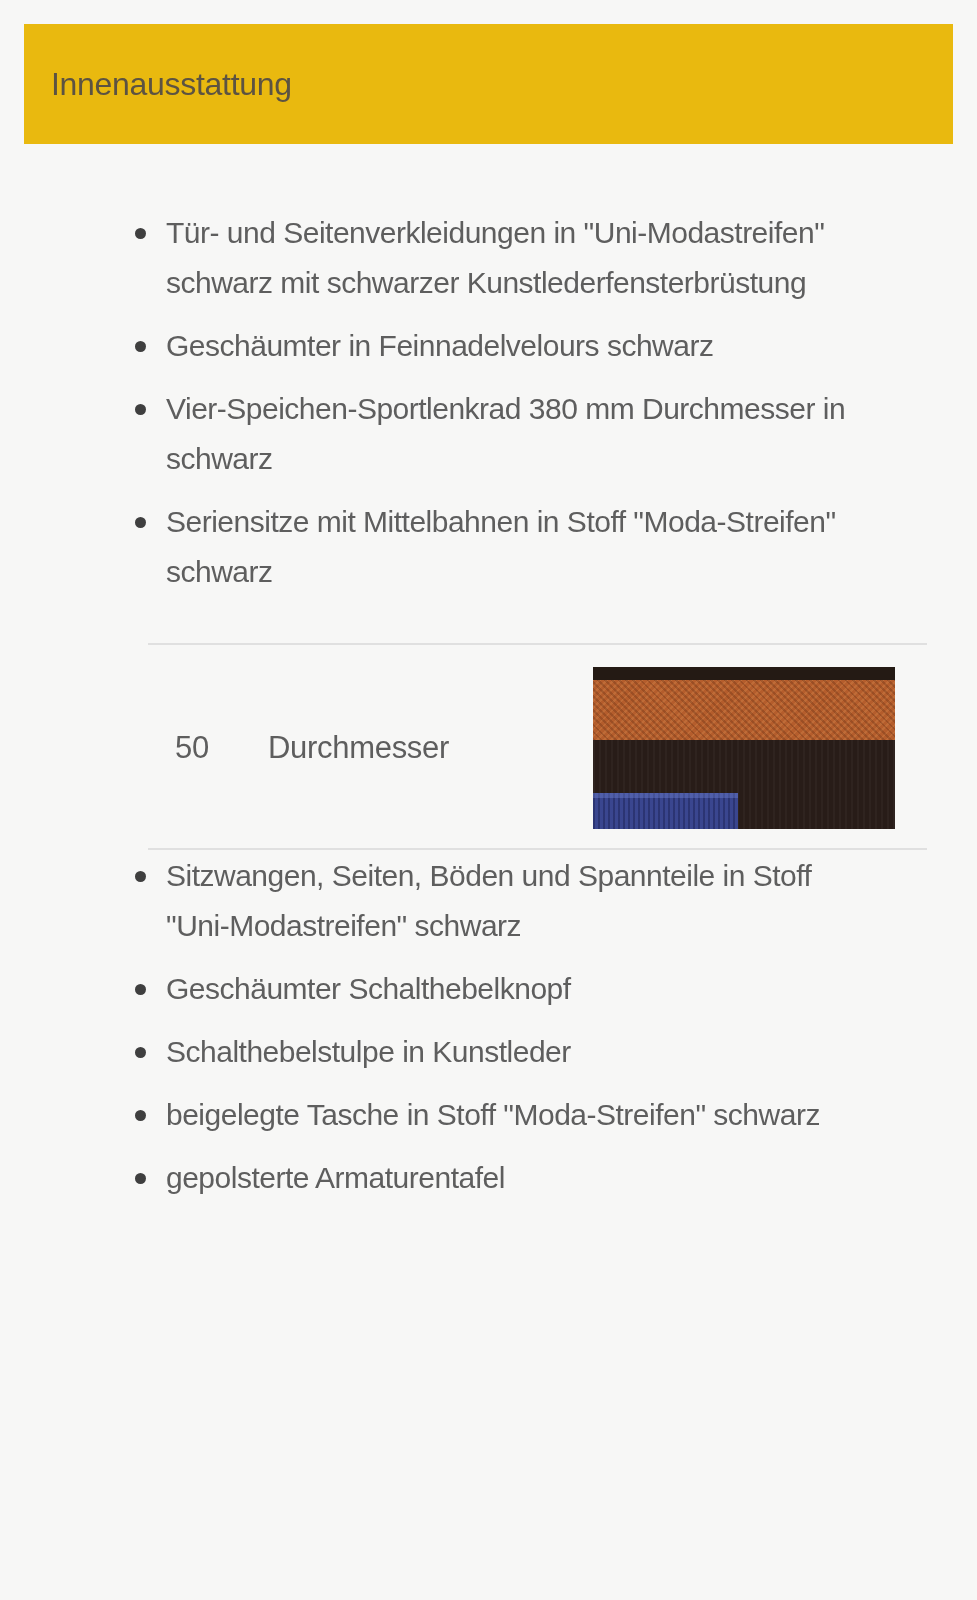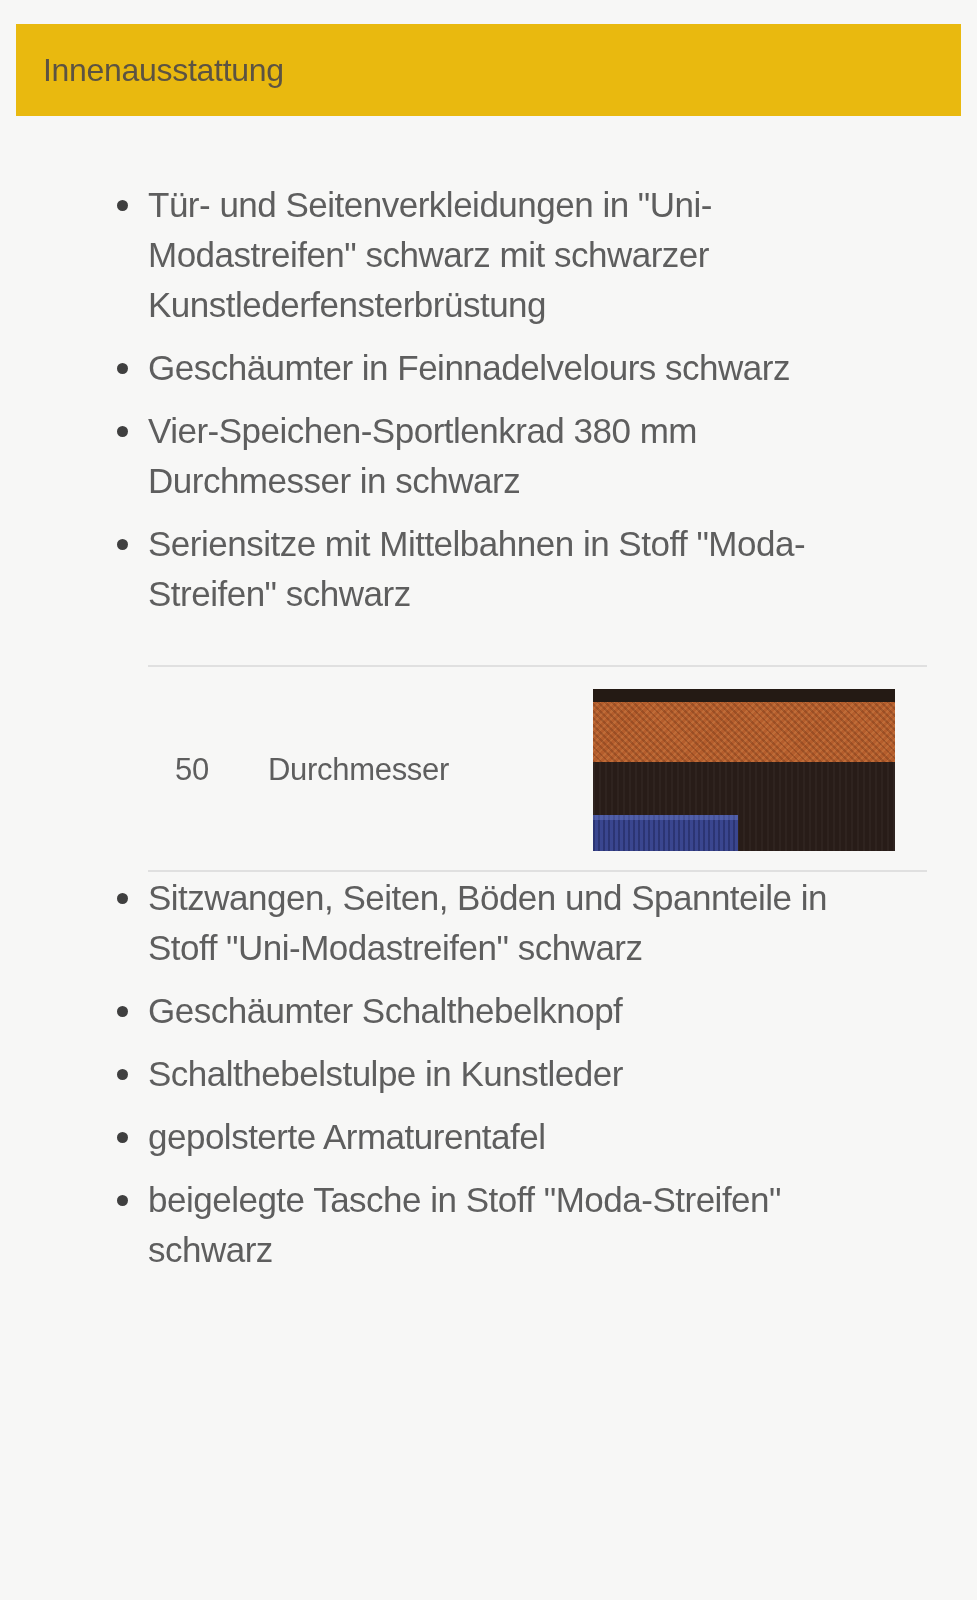--- a/index.html
+++ b/index.html
@@ -10,22 +10,22 @@
   }
   .page {
     width: 977px;
     min-height: 1600px;
     background: var(--page-bg, #f7f7f6);
     overflow: hidden;
   }
 
   
   .section-header {
-    margin: 24px 16px 0;
-    height: 92px;
+    margin: 24px 24px 0;
+    height: 120px;
     background: var(--accent-yellow, #e9b90f);
     display: flex;
     align-items: center;
   }
   .section-header h1 {
     margin: 0;
     padding-left: 27px;
     font-size: 32px;
     font-weight: 400;
     letter-spacing: -0.3px;
@@ -42,24 +42,25 @@
     list-style: none;
     margin: 0;
     padding: 0;
   }
   .list-top    { padding-top: 64px; }
   .list-bottom { padding-top: 1px; }
   .equip-item {
     position: relative;
     margin-bottom: 13px;
     max-width: 690px;
-    font-size: 35px;
+    font-size: 30px;
     line-height: 50px;
     letter-spacing: -0.5px;
     color: var(--body-text, #5e5e5e);
+    margin-left: 18px;
   }
   .equip-item .dot {
     position: absolute;
     left: -31px;
     top: 20px;
     width: 11px;
     height: 11px;
     border-radius: 50%;
     background: var(--bullet, #3f3f3f);
   }
@@ -195,23 +196,23 @@
           <span>Geschäumter Schalthebelknopf</span>
         </li>
 
         <li class="equip-item">
           <span class="dot"></span>
           <span>Schalthebelstulpe in Kunstleder</span>
         </li>
 
         <li class="equip-item">
           <span class="dot"></span>
+          <span>beigelegte Tasche in Stoff "Moda-Streifen" schwarz</span>
+        </li>
+
+        <li class="equip-item">
+          <span class="dot"></span>
           <span>gepolsterte Armaturentafel</span>
-        </li>
-
-        <li class="equip-item">
-          <span class="dot"></span>
-          <span>beigelegte Tasche in Stoff "Moda-Streifen" schwarz</span>
         </li>
       </ul>
 
   </main>
 </div>
 
 </body></html>

